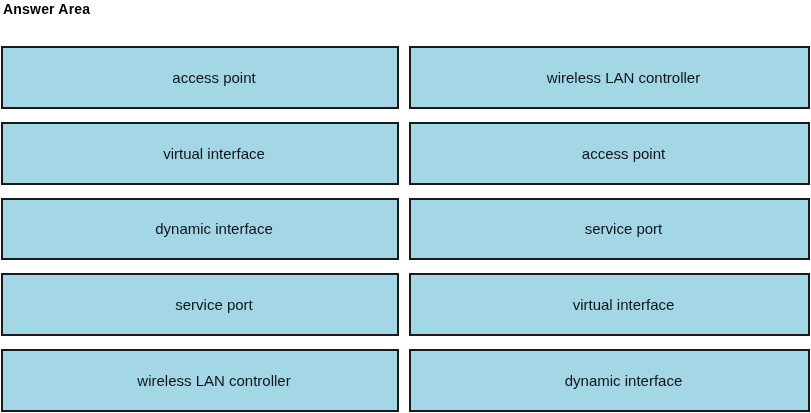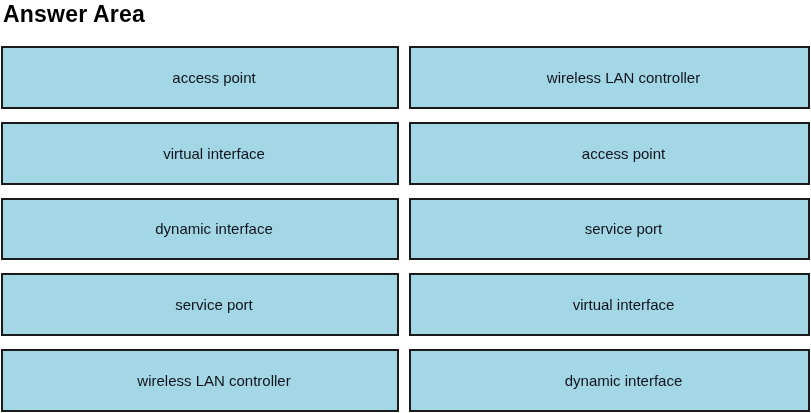--- a/index.html
+++ b/index.html
@@ -12,21 +12,21 @@
     position: relative;
     width: 811px;
     height: 413px;
     background: #ffffff;
     overflow: hidden;
   }
   .page-title {
     position: absolute;
     top: 1px;
     left: 3px;
-    font-size: 23px;
+    font-size: 14px;
     font-weight: bold;
     color: var(--title-text, #000000);
     letter-spacing: 0.2px;
   }
   .answer-grid {
     position: absolute;
     top: 46px;
     left: 1px;
     width: 809px;
     height: 366px;

